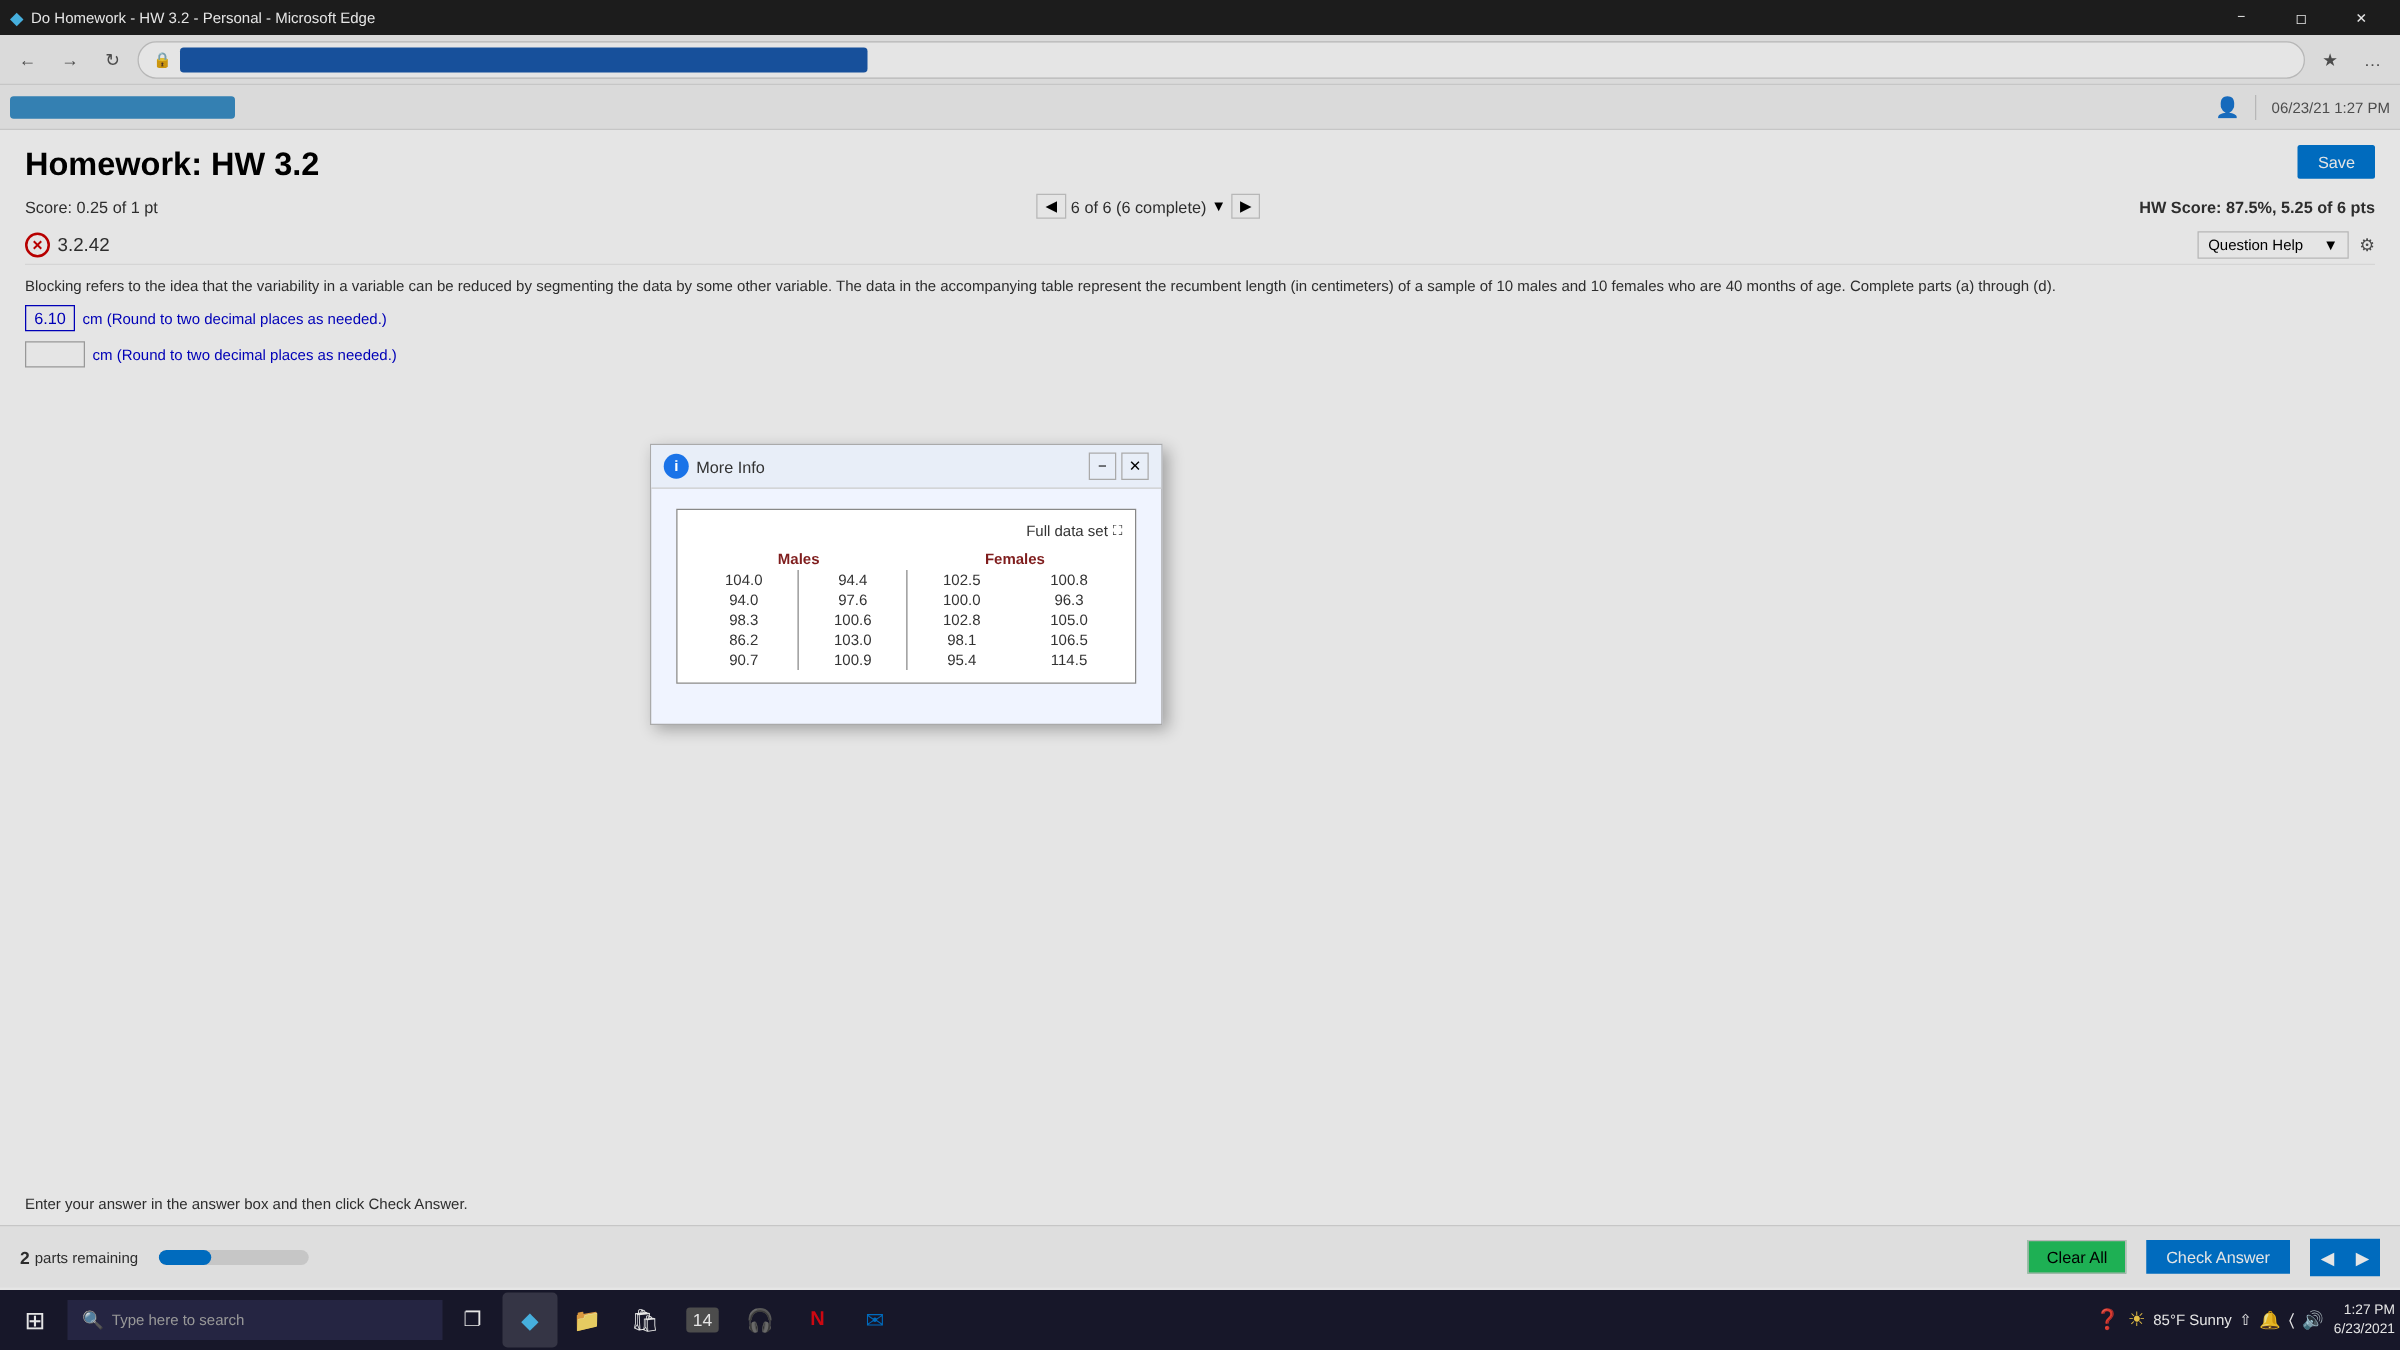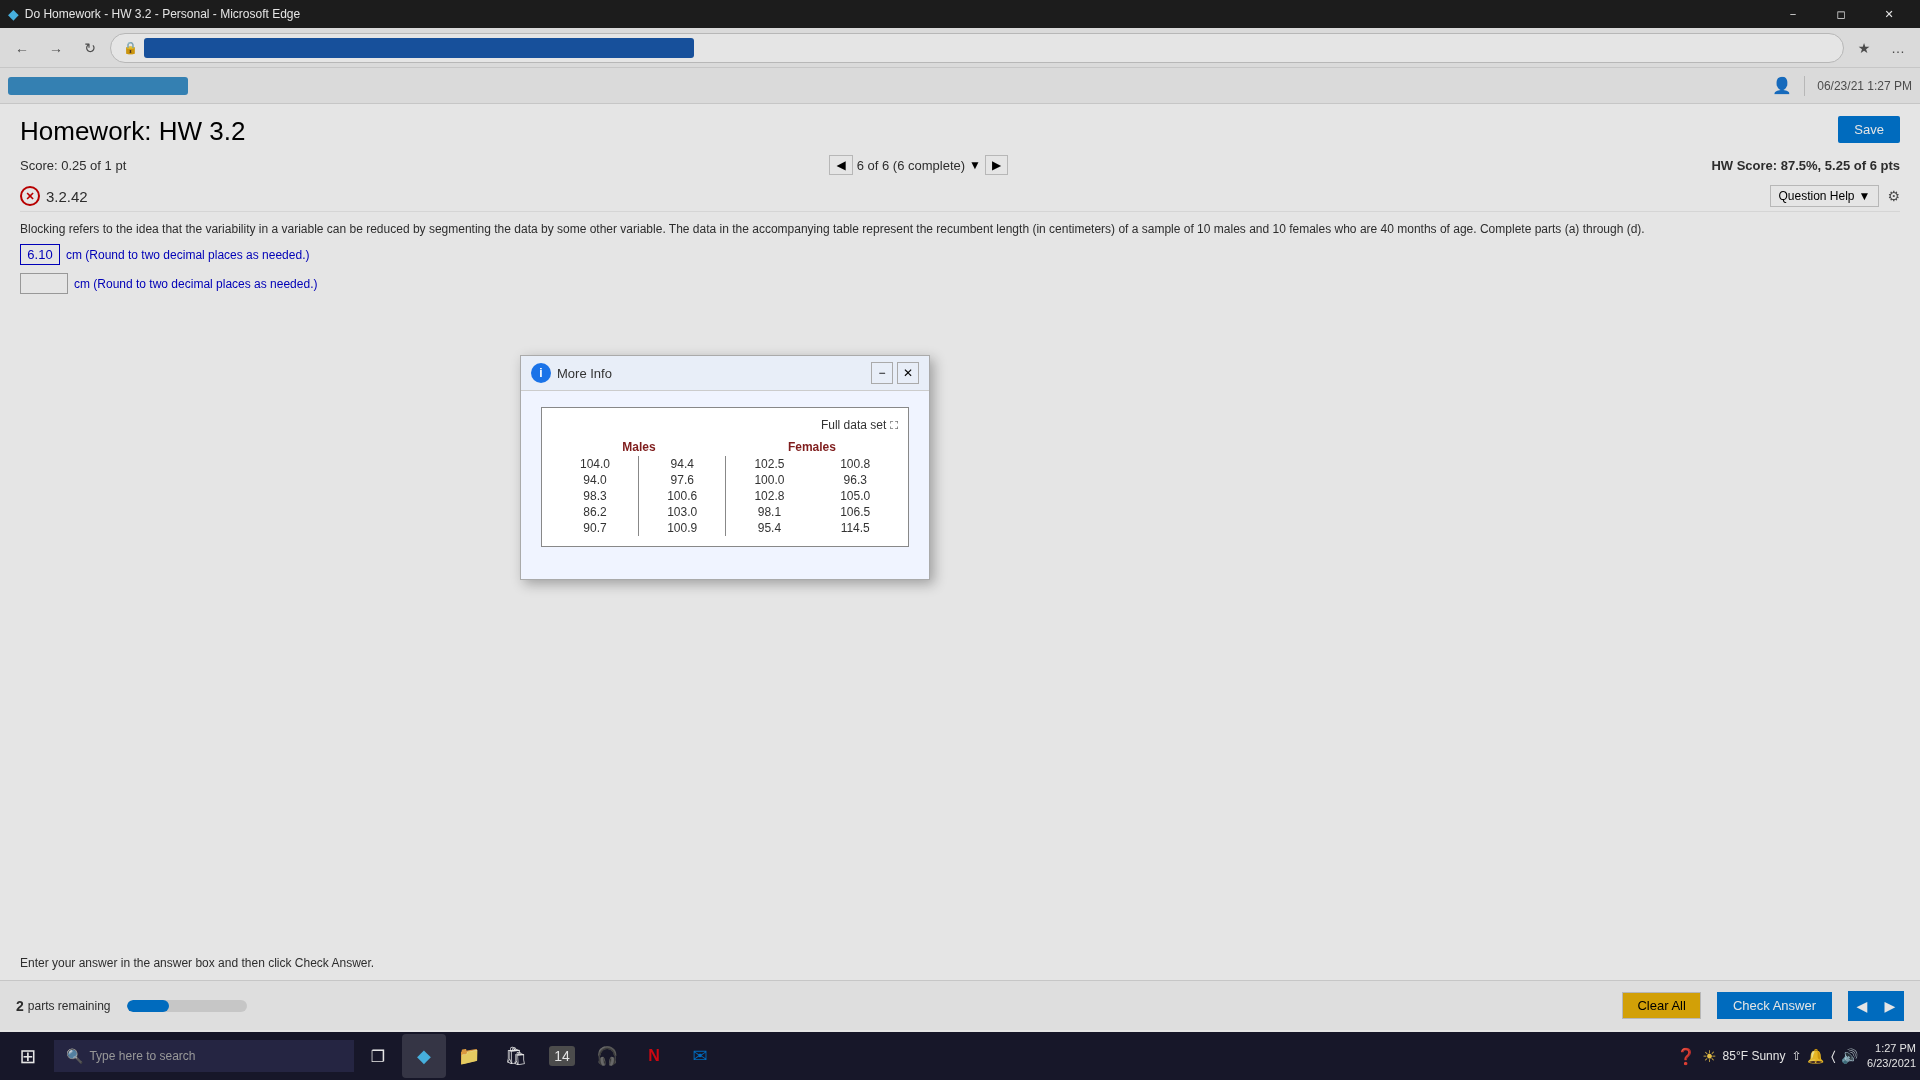--- a/index.html
+++ b/index.html
@@ -14,33 +14,33 @@
     .nav-btn { width: 28px; height: 28px; background: transparent; border: none; border-radius: 50%; cursor: pointer; font-size: 14px; display: flex; align-items: center; justify-content: center; color: #555; }
 
     .toolbar-row { background: #f3f3f3; padding: 2px 8px; display: flex; align-items: center; height: 36px; border-bottom: 1px solid #ddd; }
     .toolbar-left { display: flex; align-items: center; gap: 4px; }
     .toolbar-right { margin-left: auto; display: flex; align-items: center; gap: 8px; color: #555; font-size: 12px; }
 
     
     .main-content { padding: 12px 20px; background: #fff; }
 
     .page-header { display: flex; align-items: flex-start; justify-content: space-between; margin-bottom: 8px; }
-    .page-title { font-size: 26px; font-weight: normal; color: #000; }
+    .page-title { font-size: 26px; font-weight: bold; color: #000; }
     .save-btn { background: #0078d4; color: #fff; border: none; padding: 6px 16px; font-size: 13px; cursor: pointer; border-radius: 2px; }
 
     .score-row { display: flex; align-items: center; justify-content: space-between; margin-bottom: 6px; }
     .score-text { font-size: 13px; color: #333; }
     .hw-score { font-size: 13px; color: #333; font-weight: bold; }
     .nav-controls { display: flex; align-items: center; gap: 4px; }
     .nav-arrow { background: transparent; border: 1px solid #ccc; cursor: pointer; padding: 2px 6px; font-size: 12px; }
 
     .question-header { display: flex; align-items: center; justify-content: space-between; margin-bottom: 8px; padding: 4px 0; border-bottom: 1px solid #eee; }
     .question-id { display: flex; align-items: center; gap: 6px; font-size: 15px; color: #333; }
     .question-icon { width: 20px; height: 20px; border-radius: 50%; border: 2px solid #cc0000; display: inline-flex; align-items: center; justify-content: center; font-size: 11px; font-weight: bold; color: #cc0000; }
-    .question-help-btn { background: #fff; border: 1px solid #ccc; padding: 3px 8px; font-size: 12px; cursor: pointer; display: flex; align-items: center; gap: 4px; }
+    .question-help-btn { background: #fff; border: 1px solid #ccc; padding: 3px 8px; font-size: 12px; cursor: pointer; display: flex; align-items: center; gap: 16px; }
     .gear-icon { font-size: 14px; color: #555; cursor: pointer; }
 
     .question-text { font-size: 12px; color: #333; line-height: 1.5; margin-bottom: 6px; }
     .click-instruction { font-size: 12px; color: #333; margin-bottom: 12px; display: flex; align-items: center; gap: 4px; }
     .grid-icon { font-size: 14px; color: #555; }
 
     .part-label { font-size: 12px; color: #333; margin-bottom: 4px; }
     .answer-row { display: flex; align-items: center; gap: 6px; margin-bottom: 8px; }
     .answer-value { color: #0000cc; font-size: 13px; font-weight: normal; background: #fff; border: 1px solid #0000cc; padding: 2px 4px; min-width: 40px; text-align: center; }
     .answer-input { border: 1px solid #aaa; padding: 2px 4px; min-width: 40px; font-size: 13px; text-align: center; }
@@ -66,21 +66,21 @@
     .modal-footer { display: flex; justify-content: center; gap: 10px; }
     .modal-action-btn { background: #f0f0f0; border: 1px solid #aaa; padding: 5px 20px; font-size: 13px; cursor: pointer; border-radius: 2px; }
 
     
     .bottom-instruction { position: absolute; bottom: 110px; left: 20px; font-size: 12px; color: #333; }
     .bottom-bar { position: absolute; bottom: 50px; left: 0; right: 0; height: 50px; background: #f8f8f8; border-top: 1px solid #ddd; display: flex; align-items: center; padding: 0 16px; gap: 16px; }
     .parts-remaining { font-size: 12px; color: #333; display: flex; align-items: center; gap: 4px; }
     .parts-bold { font-weight: bold; font-size: 14px; }
     .progress-bar-container { width: 120px; height: 12px; background: #ddd; border-radius: 6px; overflow: hidden; }
     .progress-bar-fill { height: 100%; background: #0078d4; border-radius: 6px; }
-    .clear-all-btn { background: #eab308; border: 1px solid #ccc; padding: 5px 14px; font-size: 13px; cursor: pointer; margin-left: auto; }
+    .clear-all-btn { background: #22c55e; border: 1px solid #ccc; padding: 5px 14px; font-size: 13px; cursor: pointer; margin-left: auto; }
     .check-answer-btn { background: #0078d4; color: #fff; border: none; padding: 6px 16px; font-size: 13px; cursor: pointer; }
     .bottom-nav-arrows { display: flex; }
     .bottom-nav-btn { background: #0078d4; border: none; color: #fff; width: 28px; height: 30px; cursor: pointer; font-size: 14px; display: flex; align-items: center; justify-content: center; }
 
     
     .taskbar { position: absolute; bottom: 0; left: 0; right: 0; height: 48px; background: #1a1a2e; display: flex; align-items: center; padding: 0 4px; gap: 2px; }
     .taskbar-start { width: 48px; height: 48px; display: flex; align-items: center; justify-content: center; cursor: pointer; }
     .windows-icon { font-size: 20px; color: #fff; }
     .taskbar-search { background: #2a2a4a; color: #aaa; border: none; padding: 6px 12px; font-size: 12px; width: 300px; height: 32px; display: flex; align-items: center; cursor: text; }
     .taskbar-icon { width: 44px; height: 44px; display: flex; align-items: center; justify-content: center; cursor: pointer; border-radius: 4px; }

